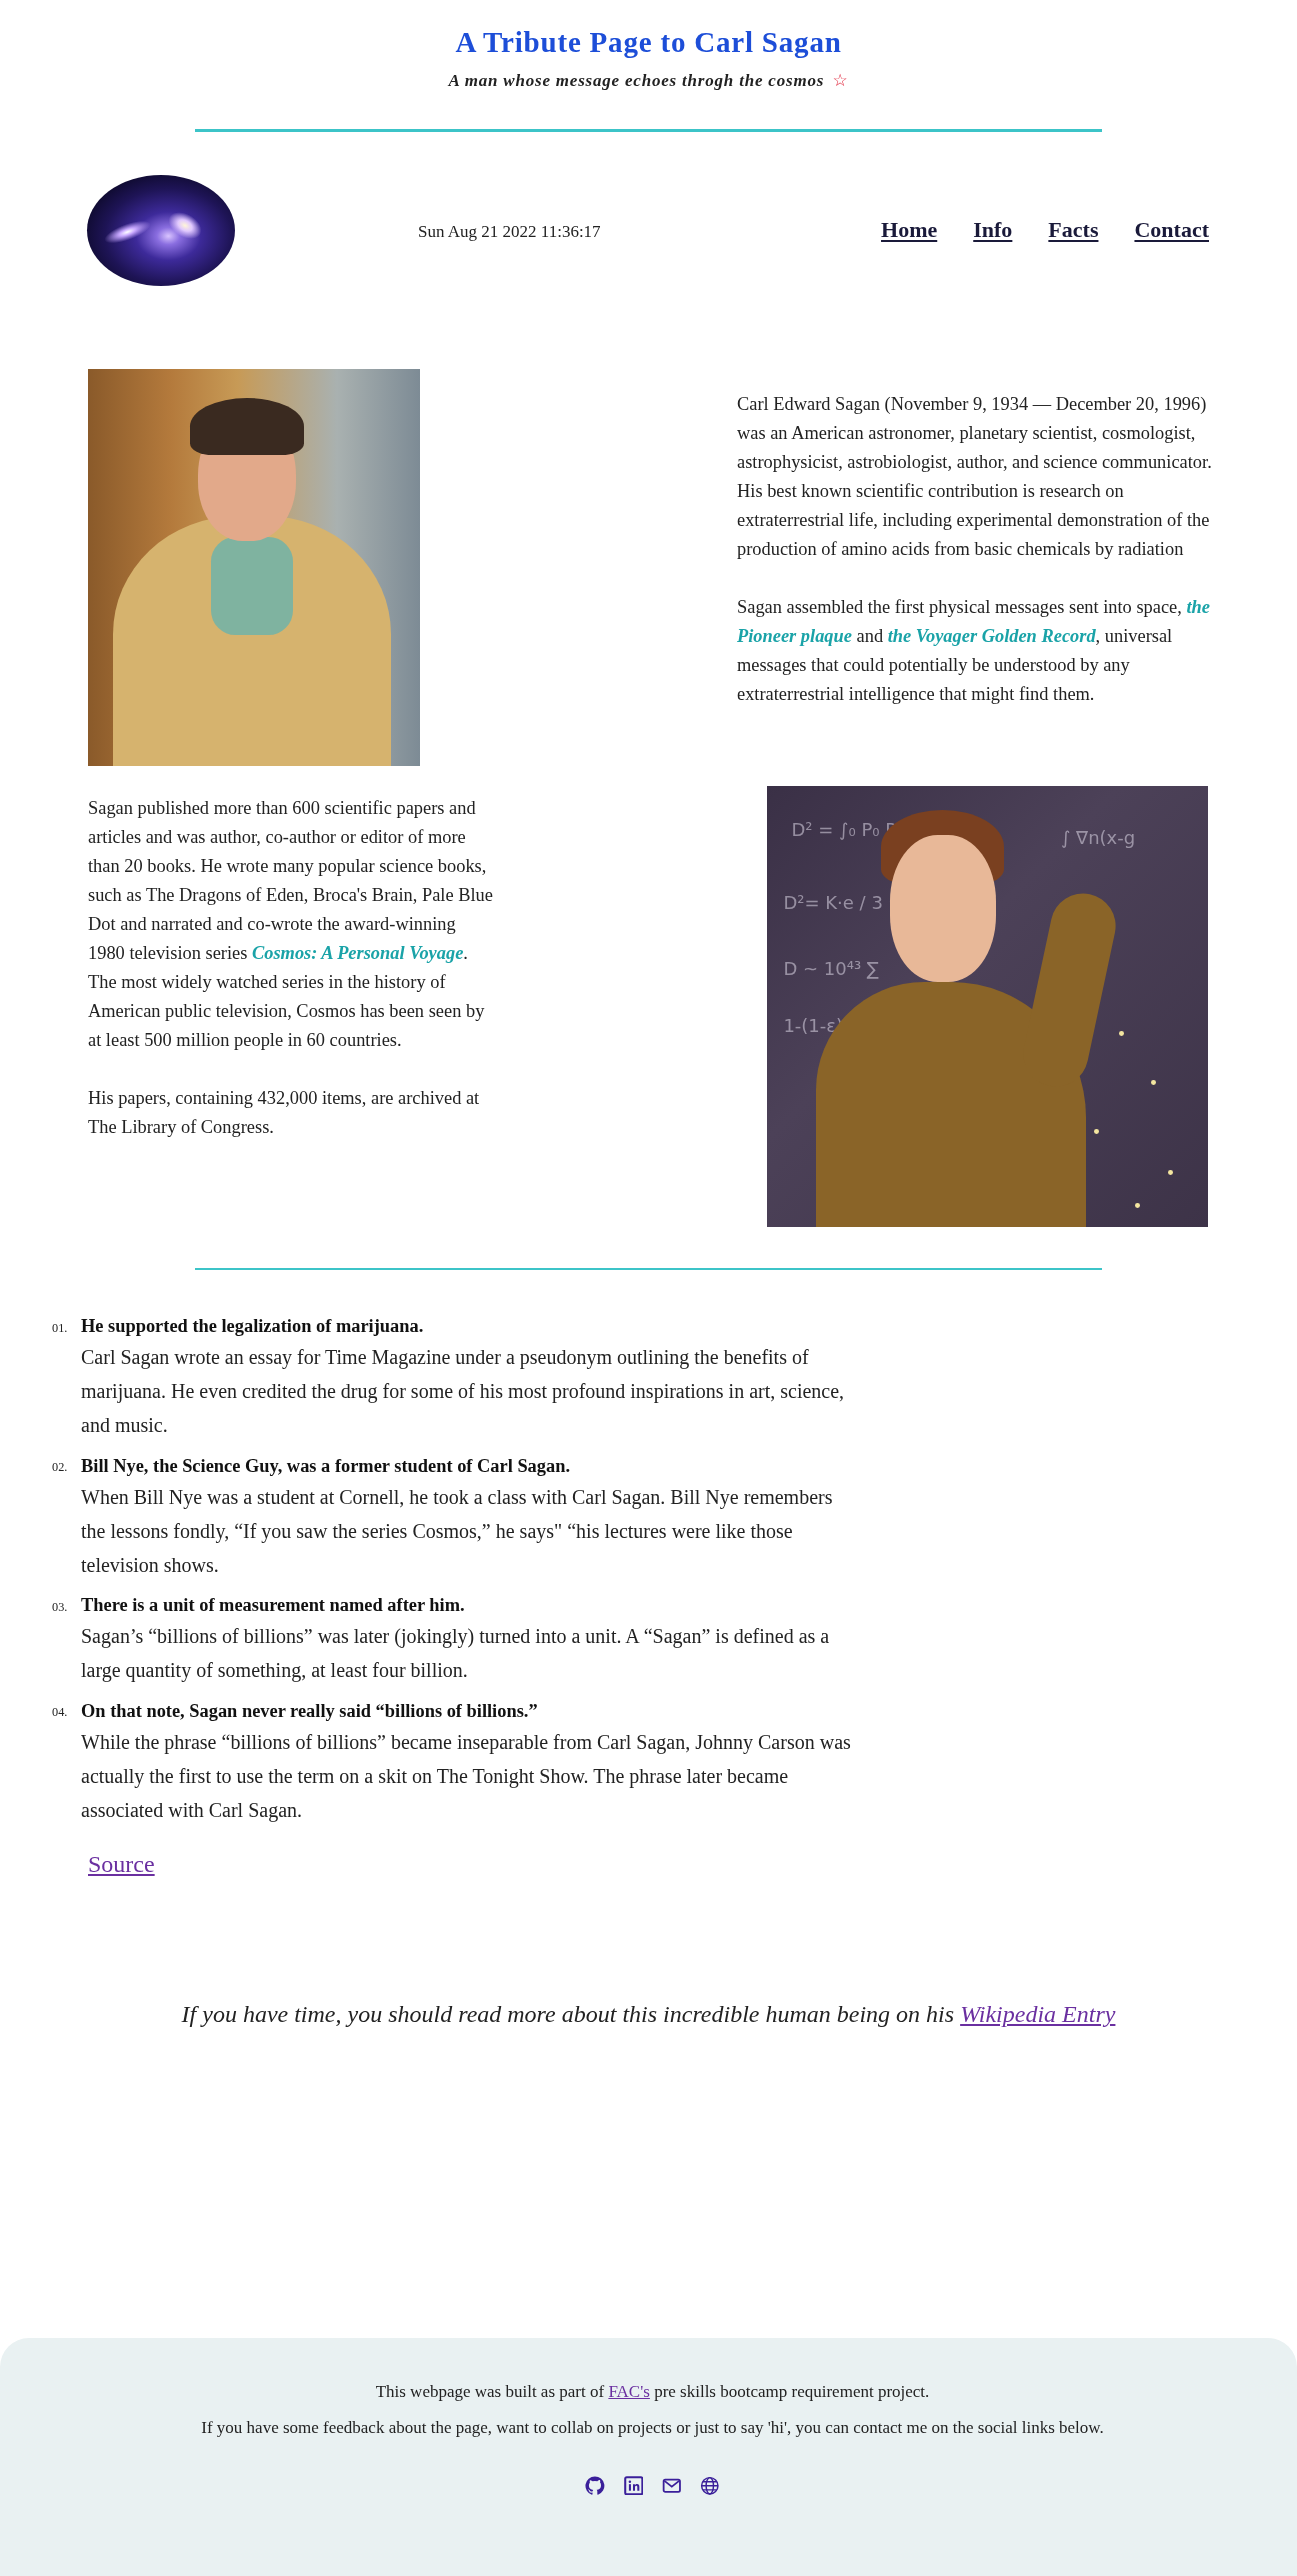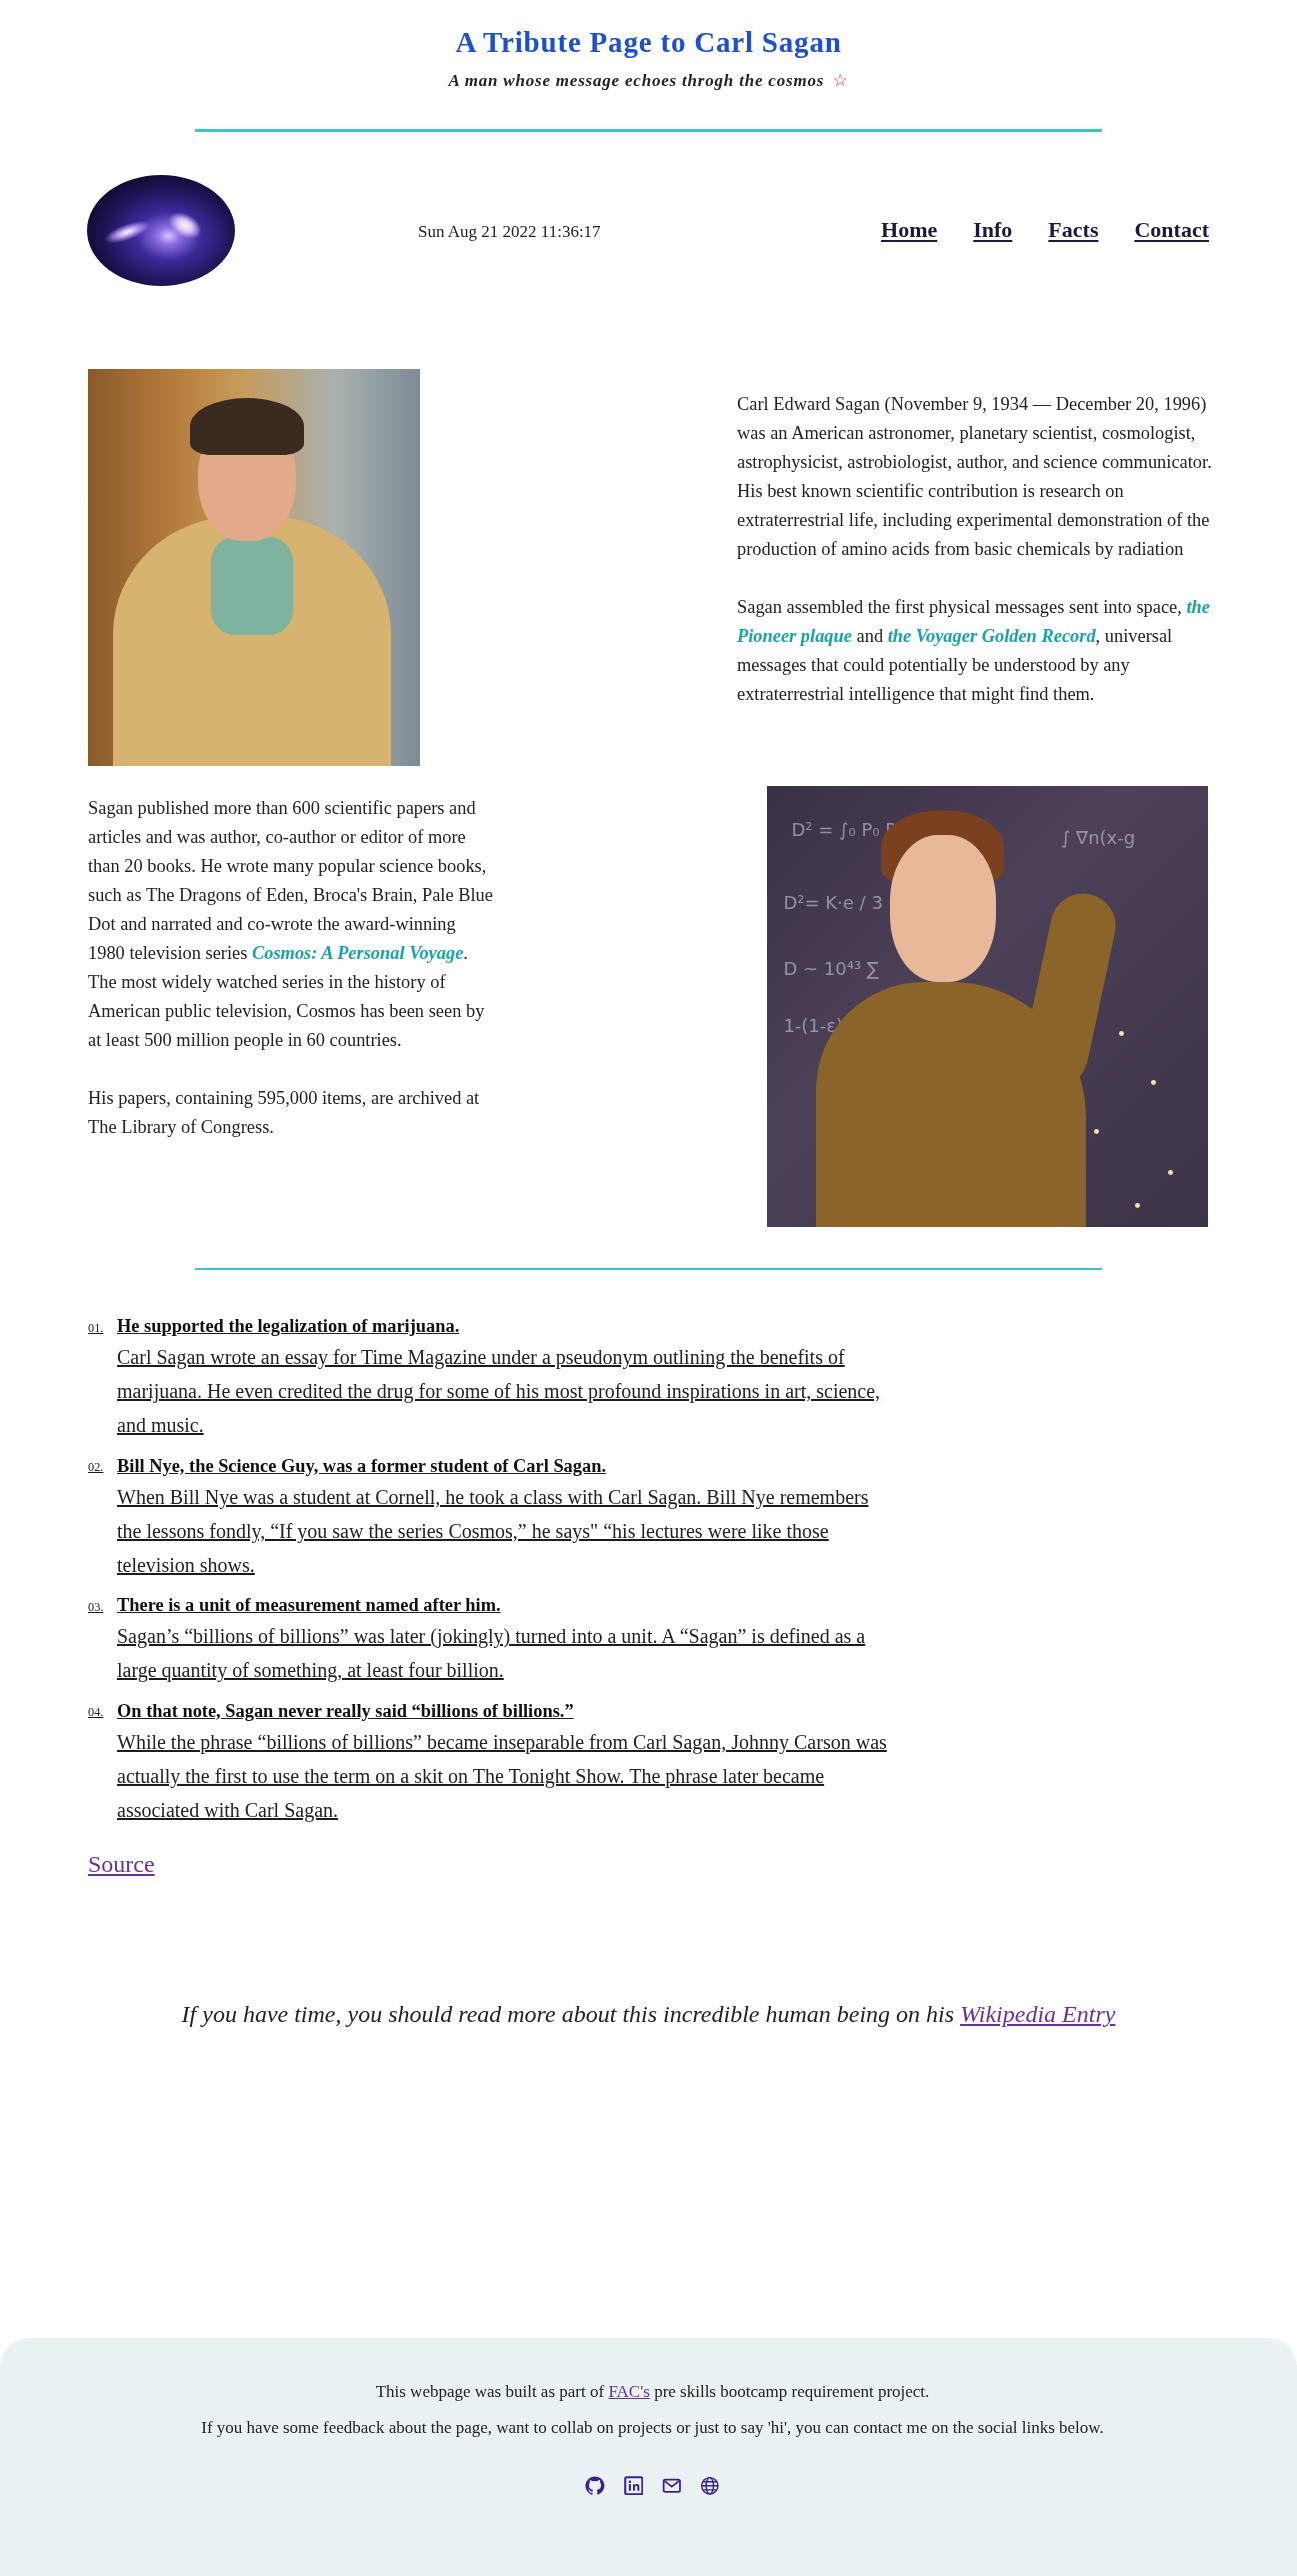--- a/index.html
+++ b/index.html
@@ -41,21 +41,21 @@
   .painting .eq { position:absolute; font-family: "DejaVu Sans", sans-serif; color: rgba(220,215,230,0.55); font-size: 18px; }
   .painting .coat { position:absolute; left: 49px; top: 196px; width: 270px; height: 270px; border-radius: 40% 50% 0 0; background: #8a6428; }
   .painting .pface { position:absolute; left: 123px; top: 49px; width: 106px; height: 147px; border-radius: 45%; background: #e8b898; }
   .painting .phair { position:absolute; left: 114px; top: 24.5px; width: 123px; height: 74px; border-radius: 50% 50% 20% 20%; background: #7a4020; }
   .painting .arm { position:absolute; left: 270px; top: 106px; width: 65px; height: 196px; border-radius: 33px; background: #8a6428; transform: rotate(12deg); }
   .painting .sparkle { position:absolute; width: 4.9px; height: 4.9px; border-radius: 50%; background: #f4e6a0; }
 
   .divider.mid { margin-top: 0; }
   .facts-title { margin-left: 88px; margin-top: 43px; font-size: 22px; font-weight: bold; color: #111; }
   .facts-title .bulb { color: #e2b23a; font-weight: normal; margin-left: 4.9px; }
-  .facts { margin-left: 88px; margin-top: 44px; width: 809px; text-decoration: underline; }
+  .facts { margin-left: 52px; margin-top: 44px; width: 809px; }
   .fact { display: flex; margin-bottom: 11.4px; }
   .fact .num { font-size: 12.3px; width: 29px; padding-top: 6.5px; color: #222; }
   .fact .body { flex: 1; }
   .fact .q { font-size: 18.4px; font-weight: bold; color: #111; line-height: 24.5px; }
   .fact .a { font-size: 20px; line-height: 34px; color: #222; margin-top: 1.6px; }
   .source { display: inline-block; margin-left: 88px; margin-top: 13px; font-size: 24px; color: #6a2fa0; text-decoration: underline; }
 
   .closing { text-align: center; margin-top: 123px; font-size: 24px; font-style: italic; color: #222; }
   .closing a { color: #6a2fa0; text-decoration: underline; }
 
@@ -102,21 +102,21 @@
   </div>
   <div class="bio1">
     <p>Carl Edward Sagan (November 9, 1934 — December 20, 1996) was an American astronomer, planetary scientist, cosmologist, astrophysicist, astrobiologist, author, and science communicator. His best known scientific contribution is research on extraterrestrial life, including experimental demonstration of the production of amino acids from basic chemicals by radiation</p>
     <p><span>Sagan assembled the first physical messages sent into space, </span><span class="hl">the Pioneer plaque</span><span> and </span><span class="hl">the Voyager Golden Record</span><span>, universal messages that could potentially be understood by any extraterrestrial intelligence that might find them.</span></p>
   </div>
 </section>
 
 <section class="section2">
   <div class="bio2">
     <p><span>Sagan published more than 600 scientific papers and articles and was author, co-author or editor of more than 20 books. He wrote many popular science books, such as The Dragons of Eden, Broca's Brain, Pale Blue Dot and narrated and co-wrote the award-winning 1980 television series </span><span class="hl">Cosmos: A Personal Voyage</span><span>. The most widely watched series in the history of American public television, Cosmos has been seen by at least 500 million people in 60 countries.</span></p>
-    <p>His papers, containing 595,000 items, are archived at The Library of Congress.</p>
+    <p>His papers, containing 432,000 items, are archived at The Library of Congress.</p>
   </div>
   <div class="painting">
     <div class="eq" style="left:24.5px;top:33px;">D² = ∫₀ P₀ P₀</div>
     <div class="eq" style="left:16.4px;top:106px;">D²= K·e / 3</div>
     <div class="eq" style="left:16.4px;top:172px;">D ~ 10⁴³ ∑</div>
     <div class="eq" style="left:16.4px;top:229px;">1-(1-ε)</div>
     <div class="eq" style="left:294px;top:41px;">∫ ∇n(x-g</div>
     <div class="coat"></div>
       <div class="arm"></div>
       <div class="phair"></div>

